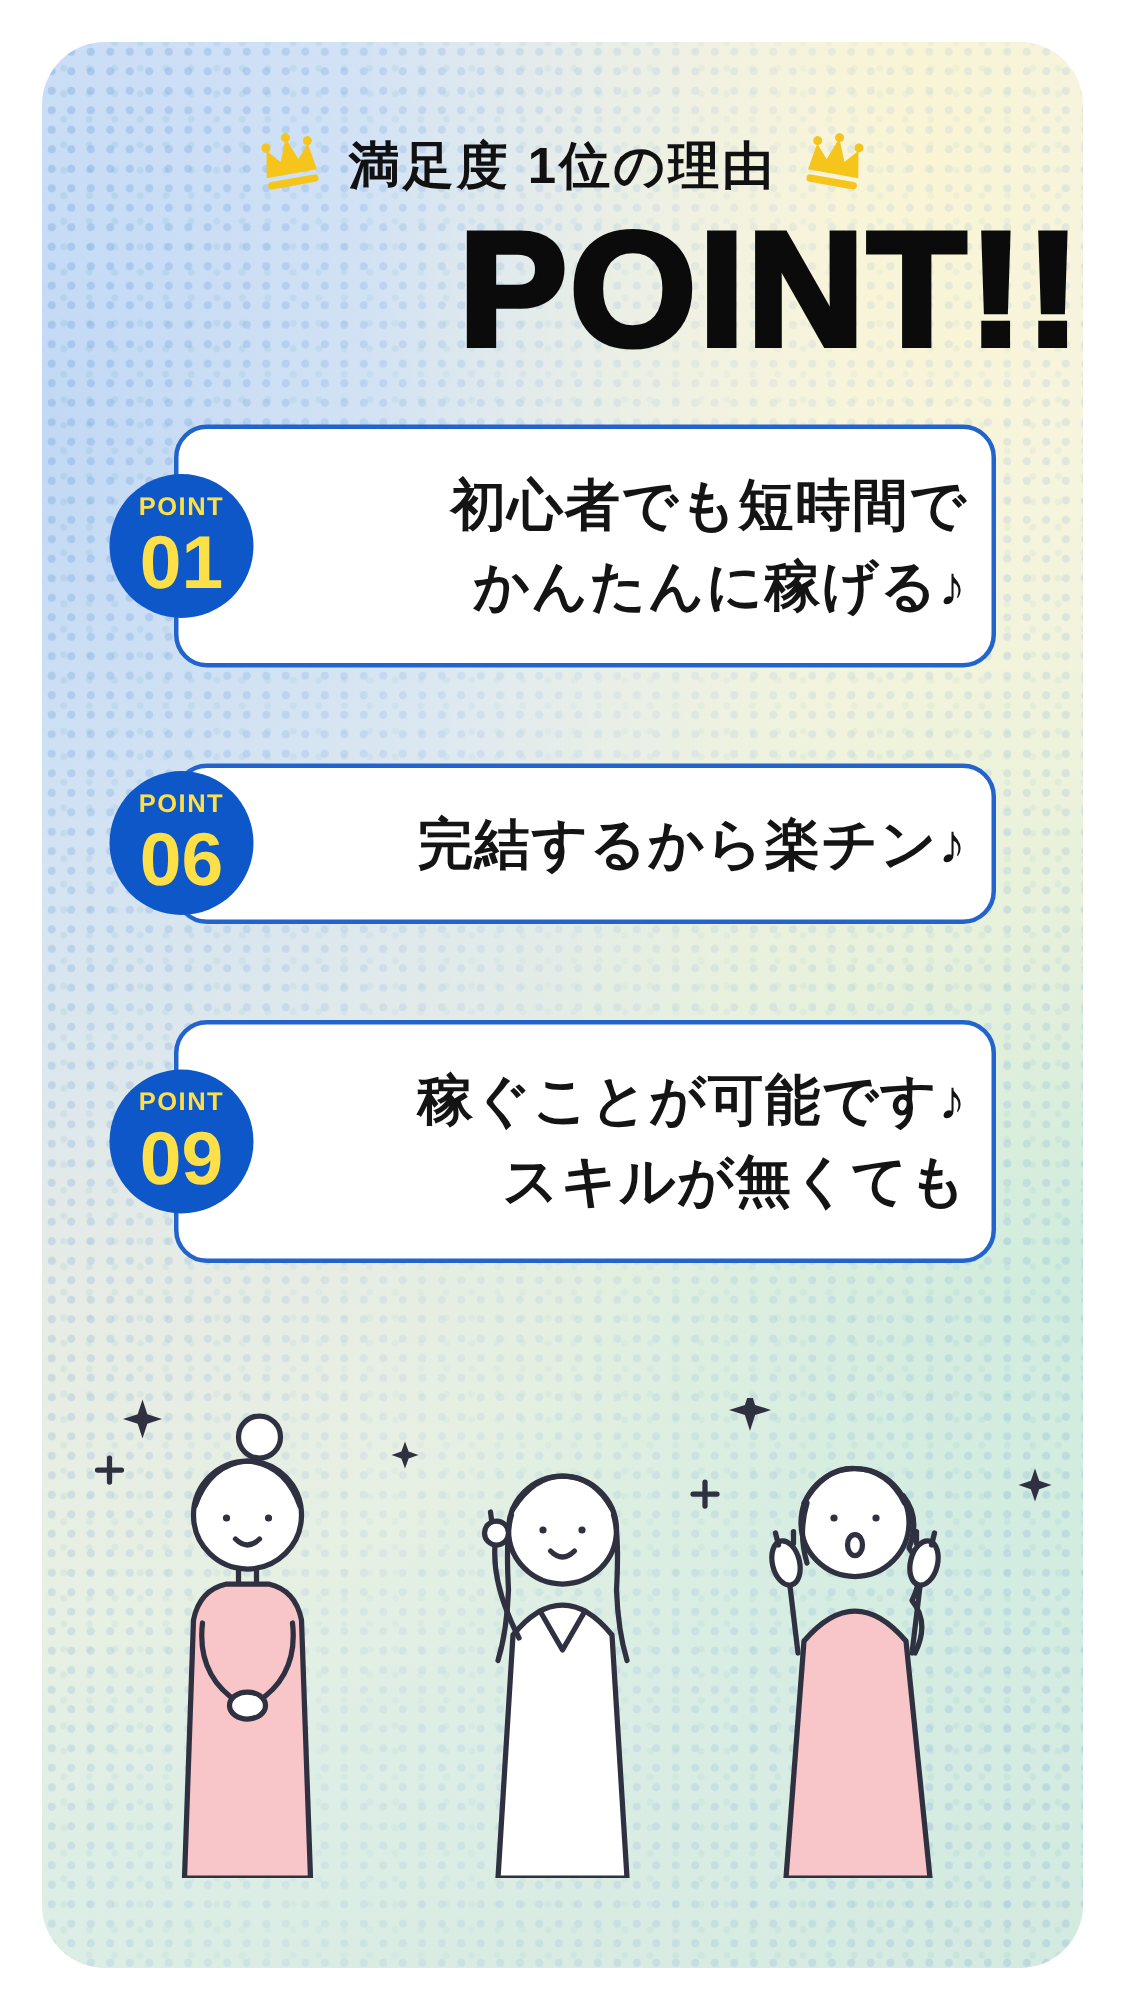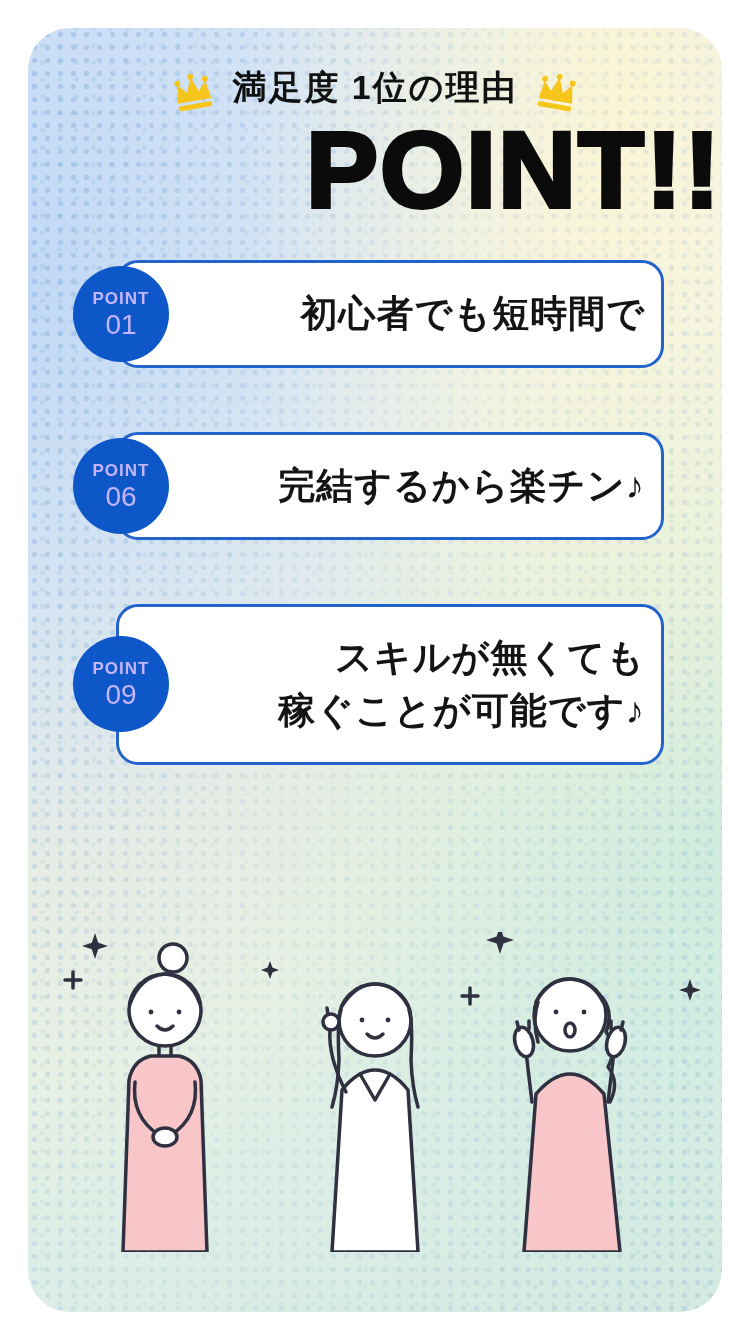--- a/index.html
+++ b/index.html
@@ -26,22 +26,22 @@
       radial-gradient(rgba(96,146,214,0.32) 2.4px, rgba(96,146,214,0) 3px),
       radial-gradient(rgba(96,170,190,0.18) 2px, rgba(96,170,190,0) 2.6px);
     background-size:13px 13px, 17px 17px;
     background-position:0 0, 6px 9px;
     -webkit-mask-image:linear-gradient(105deg, rgba(0,0,0,0.95) 0%, rgba(0,0,0,0.28) 48%, rgba(0,0,0,0.62) 100%);
             mask-image:linear-gradient(105deg, rgba(0,0,0,0.95) 0%, rgba(0,0,0,0.28) 48%, rgba(0,0,0,0.62) 100%);
   }
 
   .header-row {
     position:relative;
-    display:flex; align-items:flex-end; justify-content:center; gap:16px;
-    padding-top:37px;
+    display:flex; align-items:flex-start; justify-content:center; gap:16px;
+    padding-top:60px;
   }
   .header-label {
     font-size:34px; font-weight:700; color:#111111; letter-spacing:2px;
   }
   .crown { display:block; }
   .crown.left  { transform:rotate(-10deg); }
   .crown.right { transform:rotate(10deg); }
 
   .page-title {
     position:relative;
@@ -66,25 +66,25 @@
   }
   .card-line {
     text-align:right;
     font-size:37px; font-weight:700; line-height:1.45;
     color:#141414; letter-spacing:1px;
     white-space:nowrap;
   }
   .badge {
     position:absolute; left:-46px; top:50%; transform:translateY(-50%);
     width:96px; height:96px; border-radius:50%;
-    background:#0E57C8; color:#c4b5fd;
+    background:#0E57C8; color:#fde047;
     display:flex; flex-direction:column; align-items:center; justify-content:center;
   }
   .badge-label  { font-size:17px; font-weight:700; letter-spacing:1px; }
-  .badge-number { font-size:28px; font-weight:400; line-height:1; margin-top:2px; }
+  .badge-number { font-size:50px; font-weight:700; line-height:1; margin-top:2px; }
 
   .illustration {
     position:absolute; left:0; right:0; bottom:60px; height:320px;
   }
   .illustration svg { display:block; width:100%; height:100%; }
 </style>
 </head>
 <body>
 
 <div class="canvas">
@@ -111,37 +111,38 @@
     <h1 class="page-title">POINT!!</h1>
 
     <div class="points">
 
       <div class="card">
         <div class="badge">
           <span class="badge-label">POINT</span>
           <span class="badge-number">01</span>
         </div>
         <div class="card-line">初心者でも短時間で</div>
+        <div class="card-line">かんたんに稼げる♪</div>
       </div>
 
       <div class="card">
         <div class="badge">
           <span class="badge-label">POINT</span>
           <span class="badge-number">06</span>
         </div>
         <div class="card-line">完結するから楽チン♪</div>
       </div>
 
       <div class="card">
         <div class="badge">
           <span class="badge-label">POINT</span>
           <span class="badge-number">09</span>
         </div>
+        <div class="card-line">稼ぐことが可能です♪</div>
         <div class="card-line">スキルが無くても</div>
-        <div class="card-line">稼ぐことが可能です♪</div>
       </div>
 
     </div>
 
     <div class="illustration">
       <svg viewBox="0 0 694 320" aria-hidden="true">
         <g fill="none" stroke="#2F3040" stroke-width="3.5" stroke-linecap="round" stroke-linejoin="round">
 
           <g stroke="none" fill="#2F3040">
             <path transform="translate(67,14)" d="M0,-13 L3.2,-3.2 L13,0 L3.2,3.2 L0,13 L-3.2,3.2 L-13,0 L-3.2,-3.2 Z"></path>

